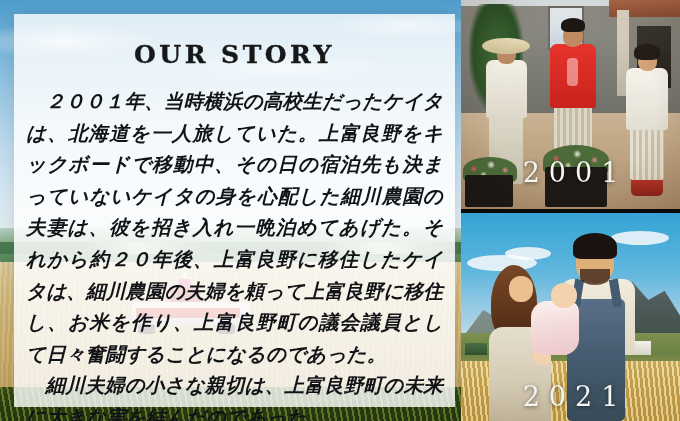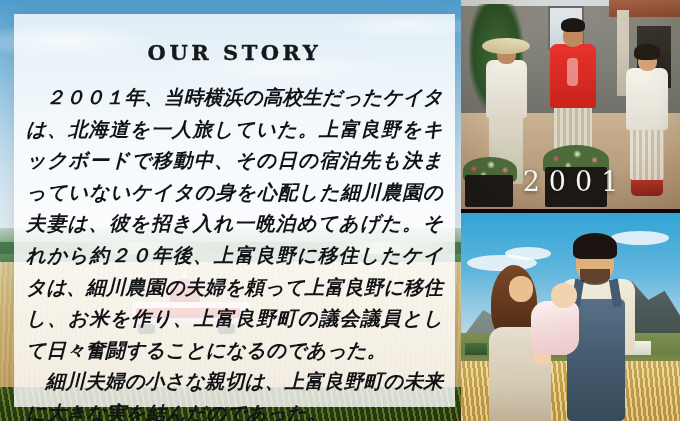--- a/index.html
+++ b/index.html
@@ -98,21 +98,21 @@
     background:linear-gradient(180deg,
       rgba(255,255,255,.80) 0%, rgba(255,255,255,.86) 30%,
       rgba(255,255,255,.84) 62%, rgba(255,255,255,.80) 100%);
     box-shadow:0 0 14px rgba(0,0,0,.10);
     padding:20px 9px 0 9px;
   }
   .story-title {
     text-align:center;
     font-family:"DejaVu Serif", serif;
     font-weight:700;
-    font-size:21px;
+    font-size:25px;
     letter-spacing:3.5px;
     color:#17181a;
     margin-top:6px;
     margin-bottom:17px;
     -webkit-text-stroke:.35px #17181a;
   }
   .story-body {
     font-family:"DejaVu Serif","Liberation Serif", serif;
     font-weight:700;
     font-size:19.6px;
@@ -138,21 +138,21 @@
     text-align:center;
     font-family:"DejaVu Serif", serif;
     font-weight:400;
     font-size:27px;
     letter-spacing:9px;
     text-indent:9px;
     color:#f4f5f3;
     text-shadow:0 1px 4px rgba(0,0,0,.55);
     z-index:6;
   }
-  .photo-2001 .year-label { bottom:12px;text-align:center; }
+  .photo-2001 .year-label { bottom:21px;text-align:center; }
   .photo-2021 .year-label { bottom:9px; }
 
   
   .p01-bg { position:absolute; inset:0; background:linear-gradient(180deg,#cfc3ad 0%,#c6b79f 100%); }
   .p01-sky { position:absolute; left:0; top:0; width:100%; height:24px;
     background:linear-gradient(180deg,#dfe7ec,#cfd8dc); }
   .p01-house {
     position:absolute; left:0; top:6px; width:100%; height:112px;
     background:linear-gradient(180deg,#8f8e86 0%,#7e7d76 55%,#6f6e68 100%);
   }
@@ -410,15 +410,16 @@
       <div class="beard"></div>
       <div class="hair"></div>
     </div>
     <div class="p21-baby">
       <div class="leg"></div>
       <div class="body"></div>
       <div class="head"></div>
     </div>
 
     <div class="p21-warm"></div>
+    <div class="year-label">2021</div>
   </div>
 
 </div>
 
 </body></html>

